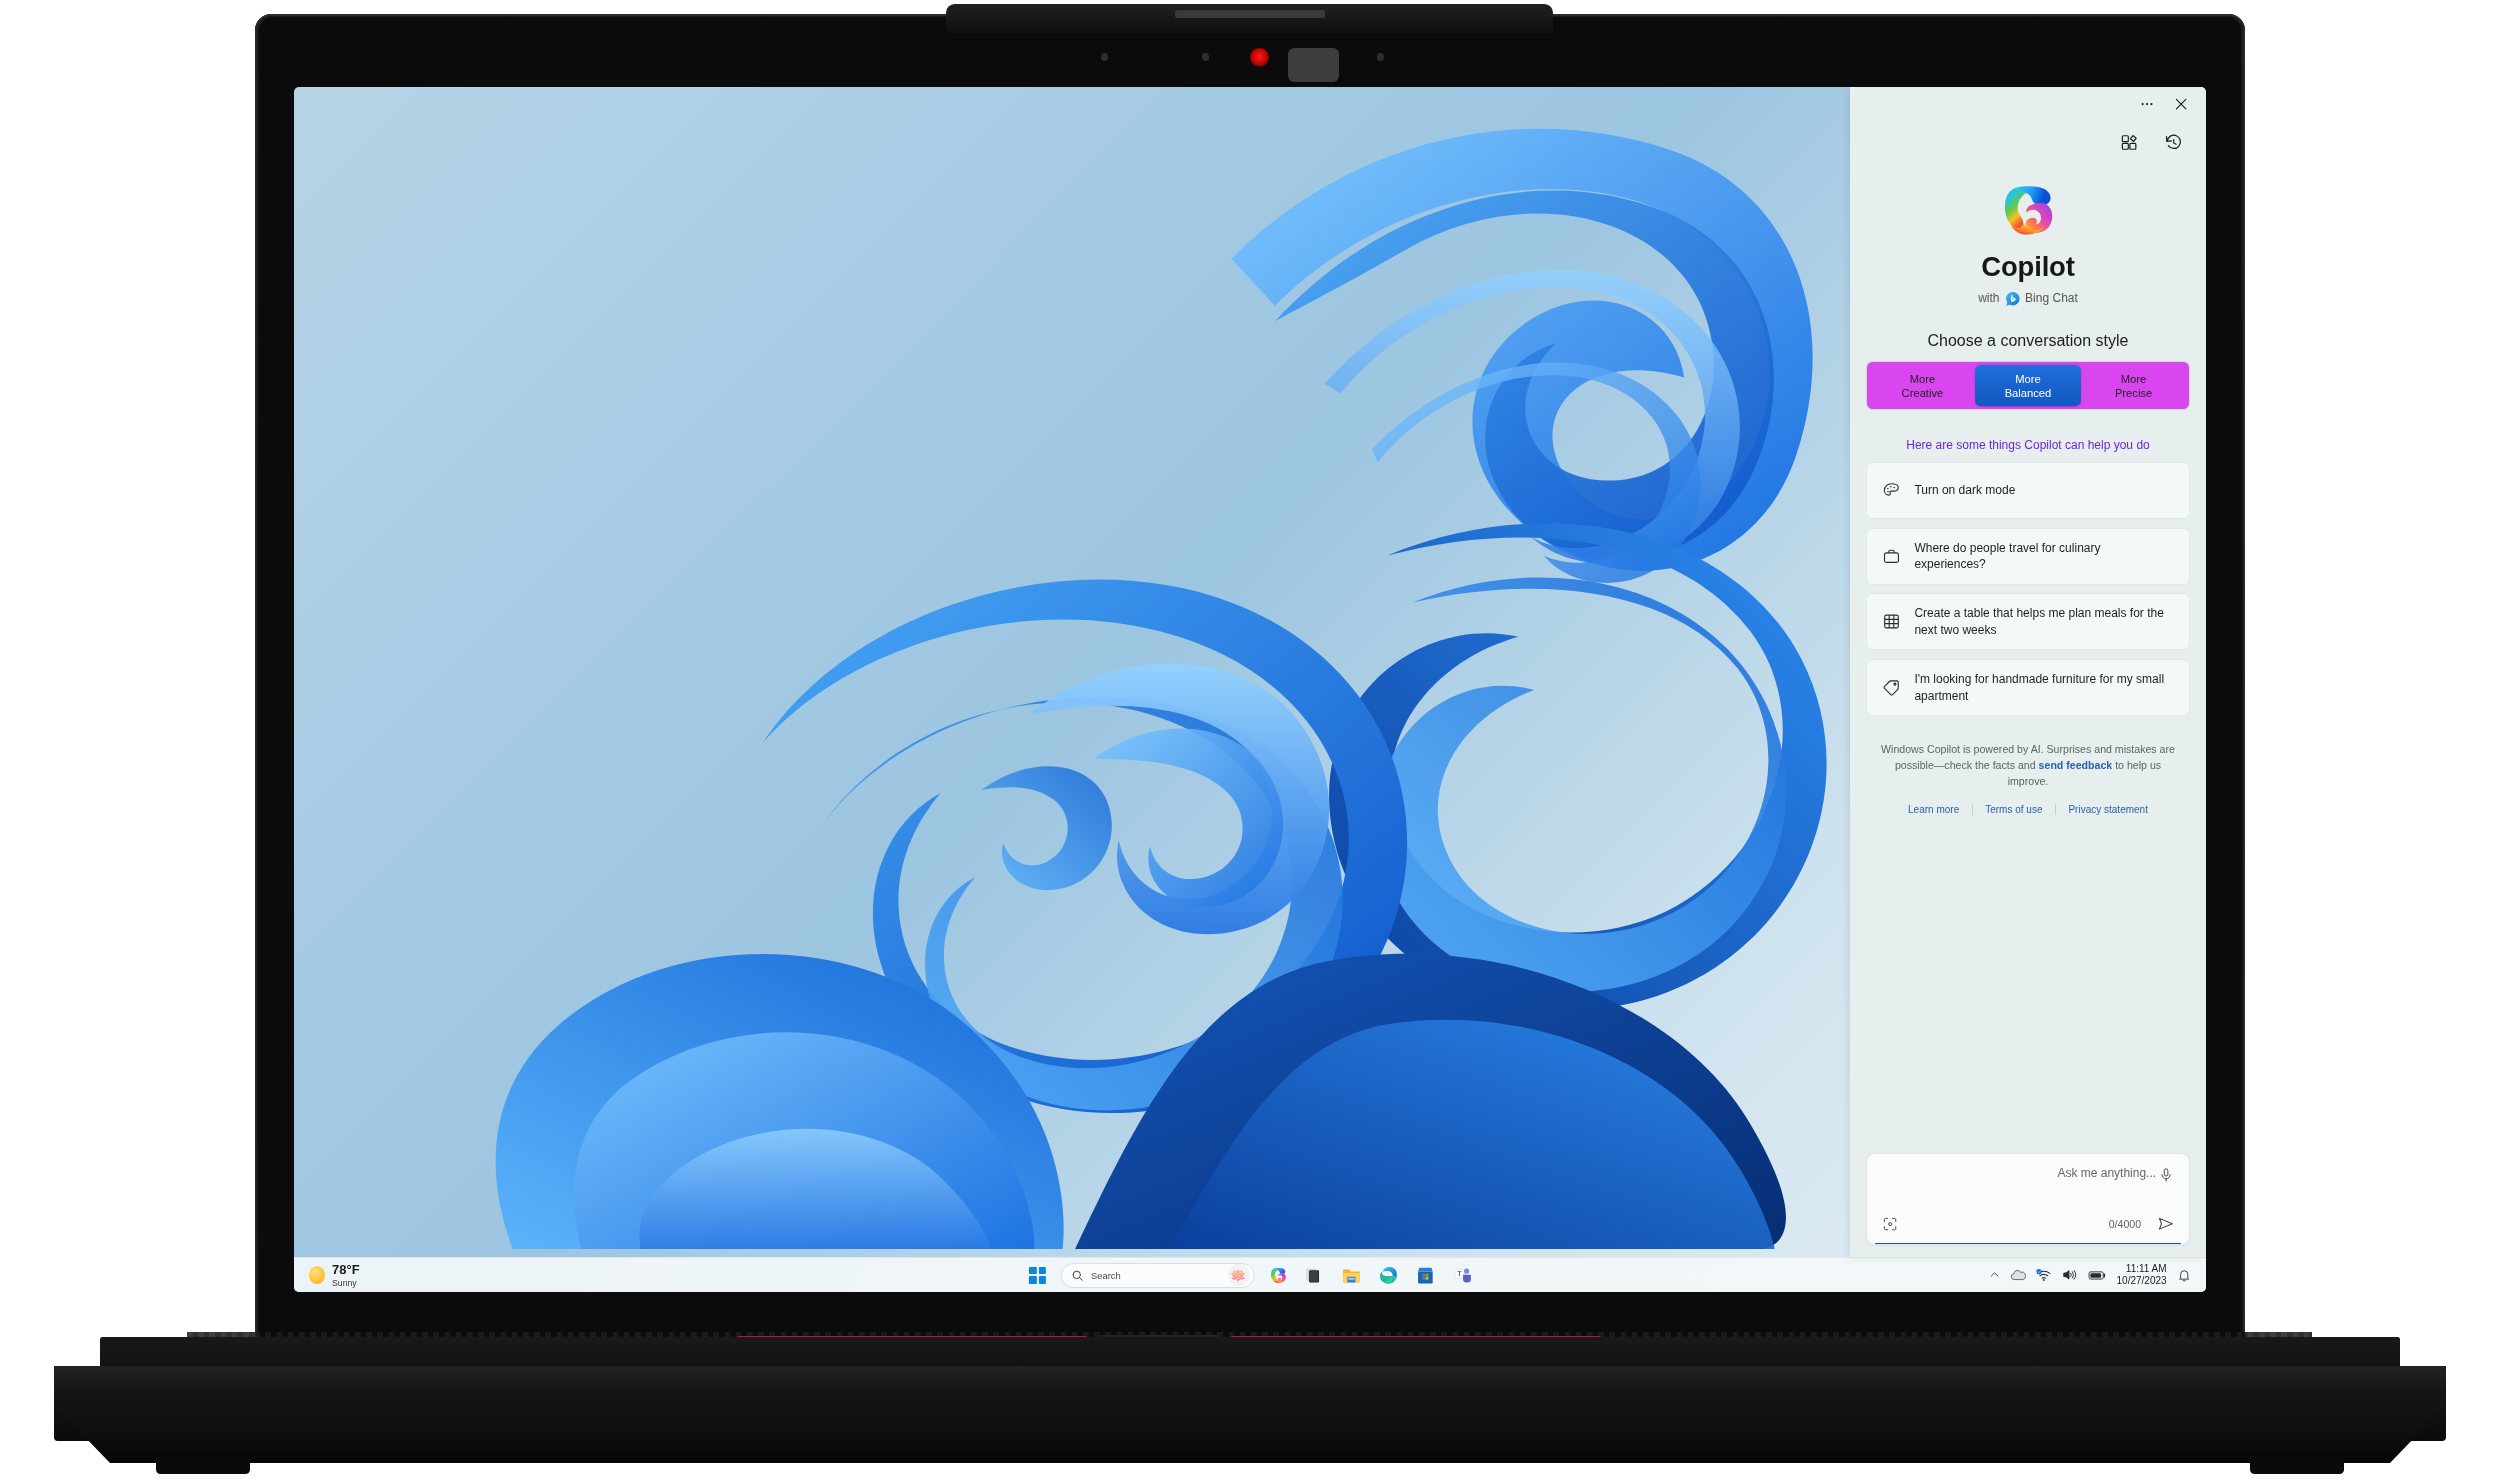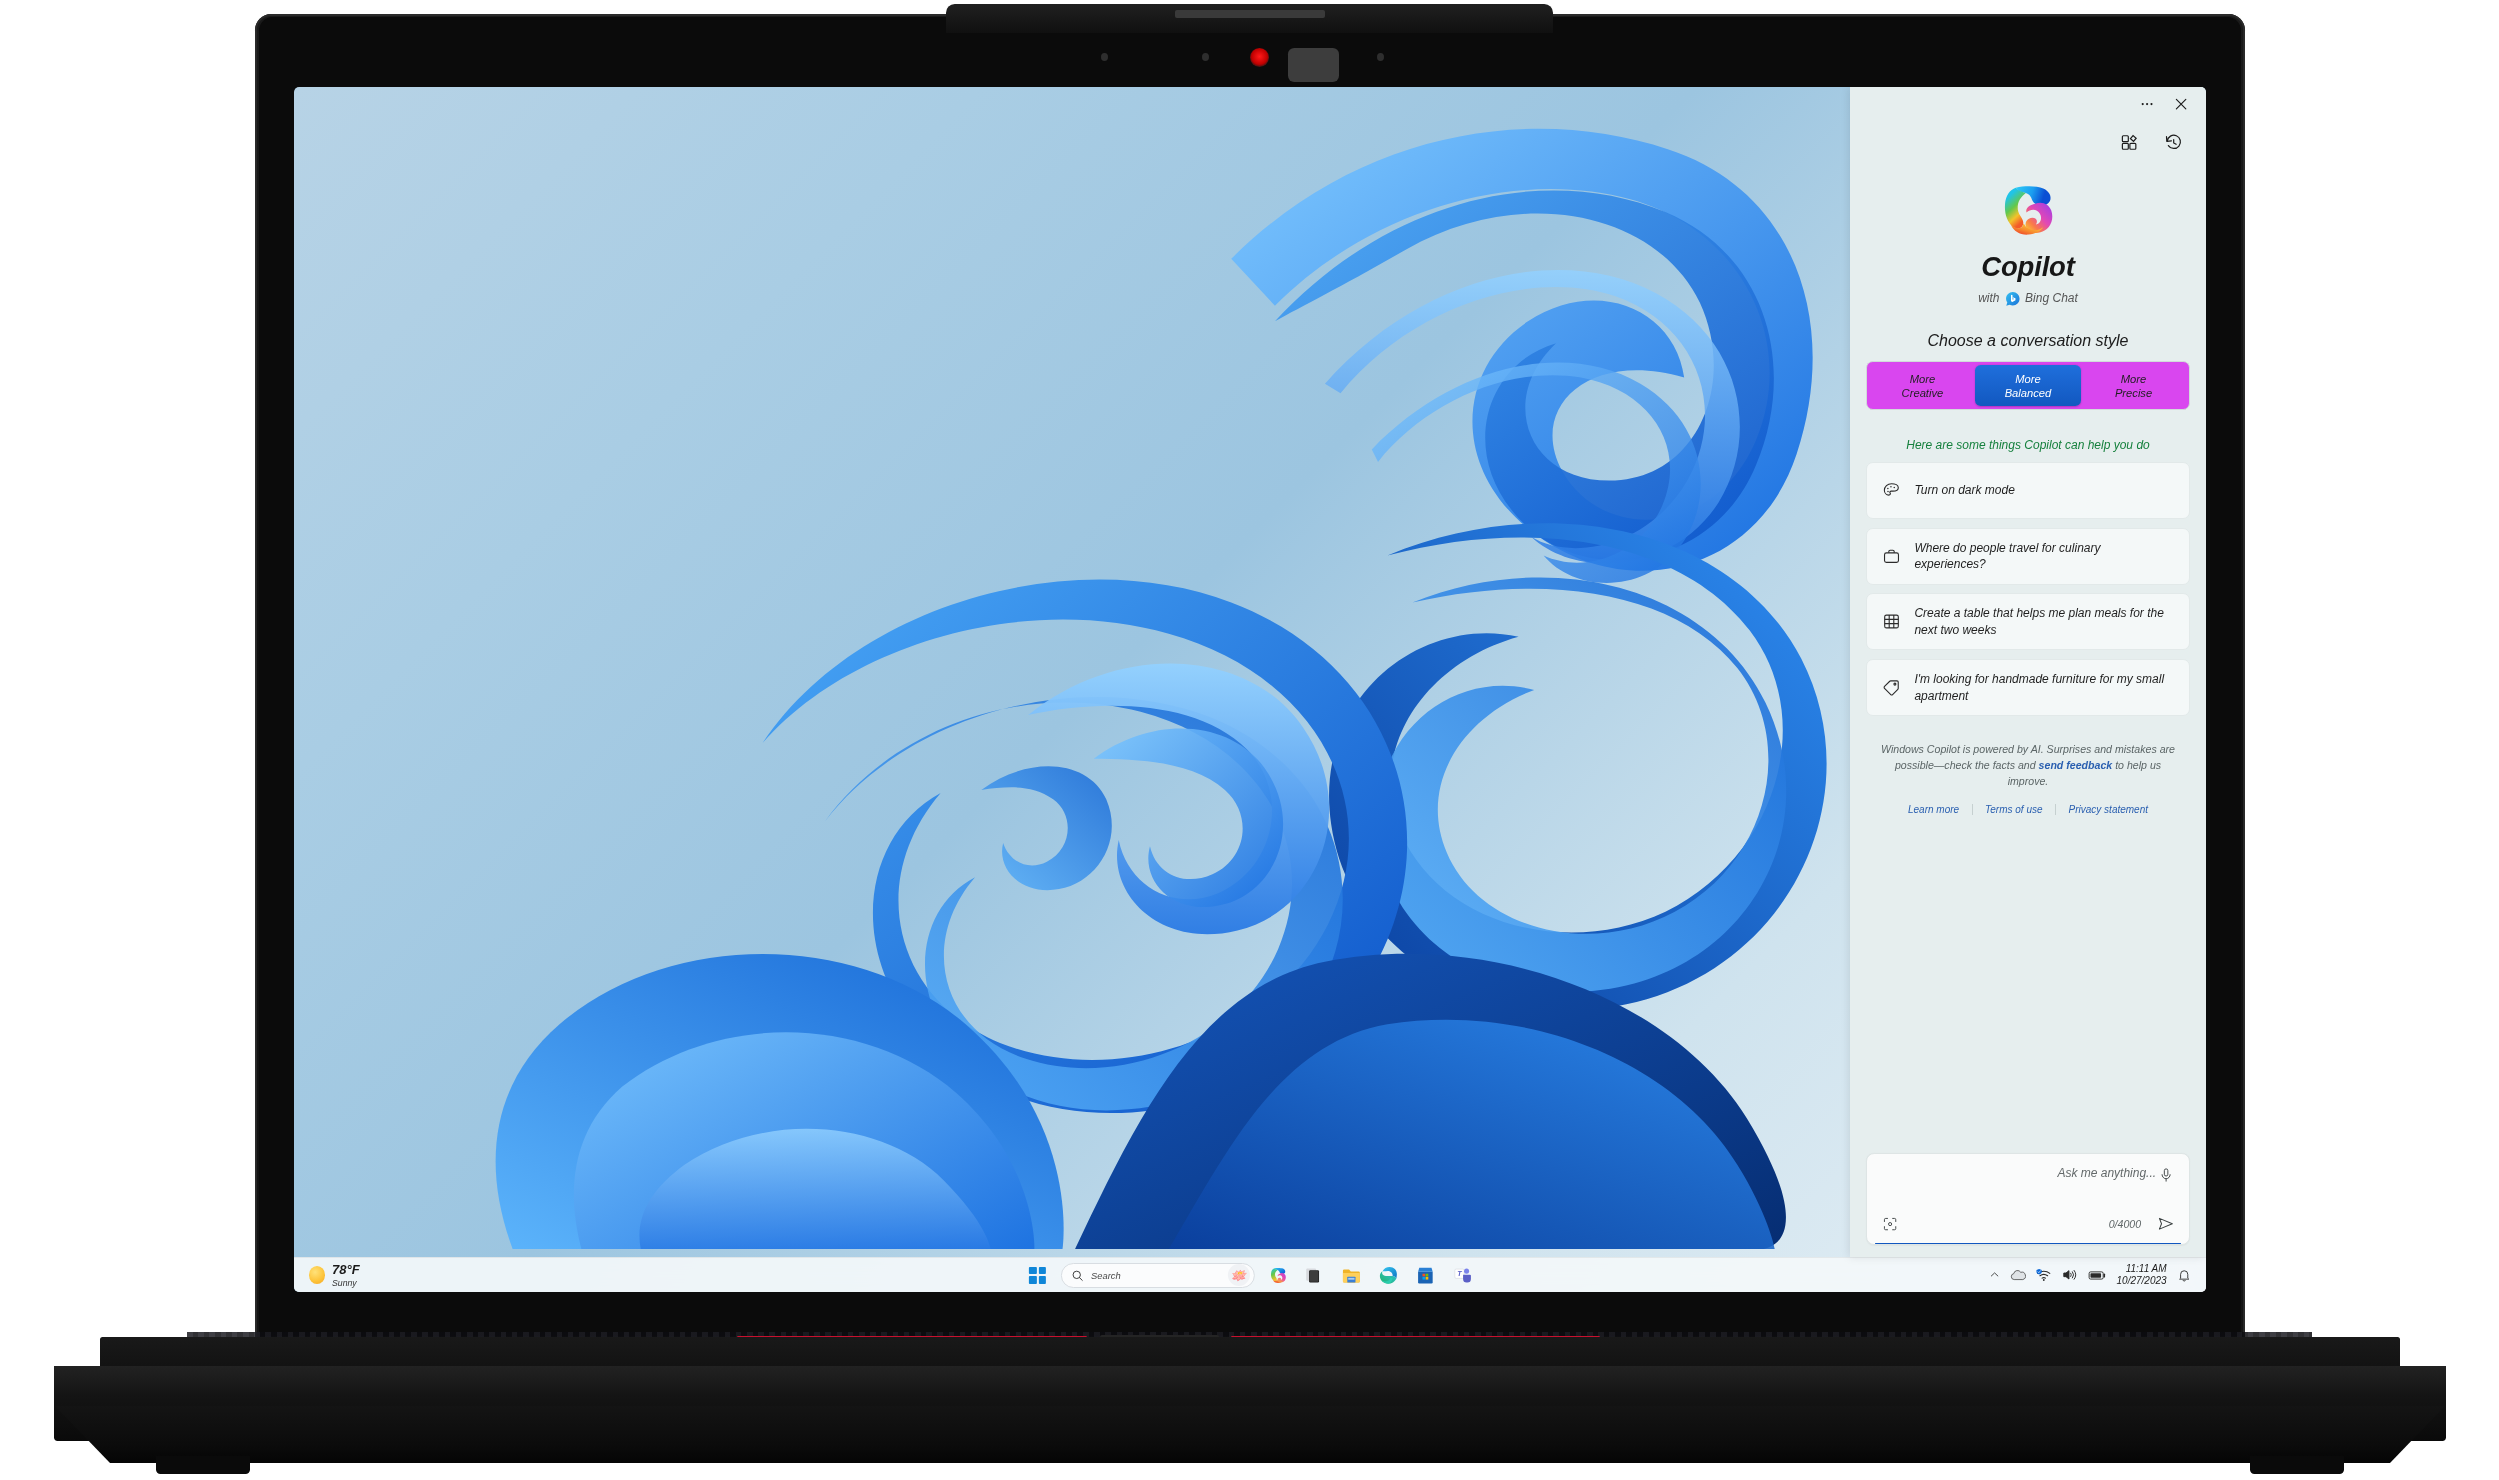--- a/index.html
+++ b/index.html
@@ -4,21 +4,21 @@
 <style>
   * { box-sizing: border-box; margin: 0; padding: 0; }
   html, body {
     width: 2500px; height: 1480px;
     background: #ffffff;
     font-family: "Liberation Sans", sans-serif;
     overflow: hidden;
   }
 
   
-  #laptop-stage { position: relative; width: 2500px; height: 1328px; background: #fff; font-style: italic; }
+  #laptop-stage { position: relative; width: 2500px; height: 1328px; background: #fff; }
 
   .lid {
     position: absolute; left: 255px; top: 13.7px;
     width: 1990px; height: 1326px;
     background: linear-gradient(180deg, #1a1a1a 0%, #0f0f0f 50%, #141414 100%);
     border-radius: 16.2px 16.2px 3.7px 3.7px;
     box-shadow: inset 0 0 0 1.9px #2a2a2a;
   }
   .lid-inner {
     position: absolute; left: 3.7px; top: 3.7px; right: 3.7px; bottom: 3.7px;
@@ -158,21 +158,21 @@
   .cp-style-head { text-align:center; font-size: 16px; color: #1c1c1c; margin-top: 26px; }
   .cp-styles {
     margin: 11.2px 16.2px 0 16.2px; height: 49px; background: #d946ef;
     border: 0.6px solid #d2dada; border-radius: 6.9px;
     display: grid; grid-template-columns: 1fr 1fr 1fr; align-items: center; padding: 2.5px;
   }
   .style-opt { text-align:center; font-size: 11.2px; line-height: 1.28; color: #1f1f1f; border-radius: 5.6px;
     padding: 6.2px 1.2px; cursor:pointer; }
   .style-opt.active { background: linear-gradient(180deg,#1f6fdc 0%, #1258c0 100%); color: #fff; box-shadow: 0 0.6px 1.9px rgba(0,0,0,.22); }
 
-  .cp-sugg-head { text-align:center; font-size: 12px; color: #15803d; margin-top: 27.5px; }
+  .cp-sugg-head { text-align:center; font-size: 12px; color: #6d28d9; margin-top: 27.5px; }
   .cp-cards { margin: 10px 16.2px 0 16.2px; display:flex; flex-direction:column; gap: 8.7px; }
   .cp-card {
     background: #f4f8f8; border: 0.6px solid #e2e9e9; border-radius: 6.9px;
     min-height: 57px; display:flex; align-items:center; gap: 12.5px; padding: 8.7px 13.7px; cursor:pointer;
   }
   .cp-card-icon { width: 21px; height: 21px; flex: 0 0 21px; display:flex; align-items:center; justify-content:center; color:#2b2b2b; }
   .cp-card-text { font-size: 12px; line-height: 1.38; color: #1f1f1f; }
 
   .cp-disc { margin: 25px 27.5px 0 27.5px; text-align:center; font-size: 10.6px; line-height: 1.52; color: #5b6566; }
   .cp-disc a { color: #2a5fb0; text-decoration: none; font-weight: 600; }

